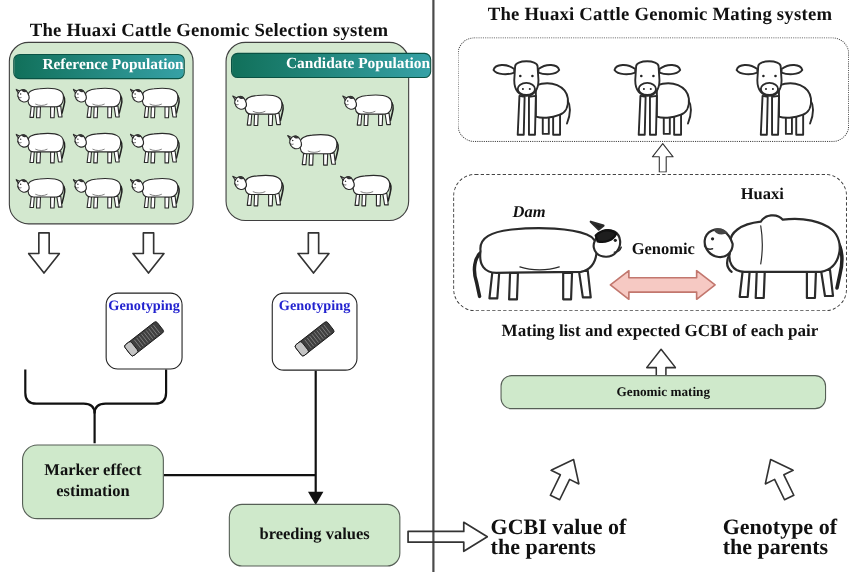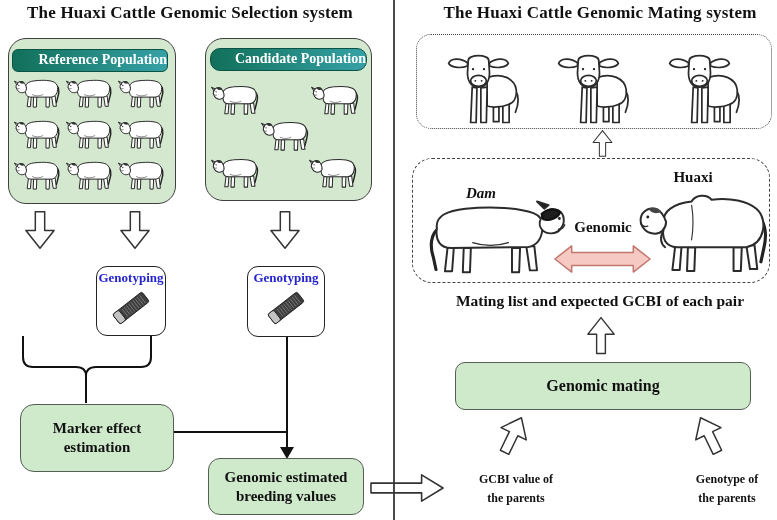--- a/index.html
+++ b/index.html
@@ -24,21 +24,21 @@
   .procbox{position:absolute;background:#cfe9cb;border:1.8px solid #565f56;border-radius:12px;box-sizing:border-box;
            display:flex;flex-direction:column;align-items:center;justify-content:center;
            font-size:15px;line-height:1.25;text-align:center;color:#111;}
   .overlay{position:absolute;left:0;top:0;pointer-events:none;}
   .divider{position:absolute;left:393px;top:0;width:2px;height:520px;background:#4a4a4a;}
   .dottedbox{position:absolute;border:1.8px dotted #444;border-radius:15px;box-sizing:border-box;
              display:flex;justify-content:space-evenly;align-items:flex-end;}
   .dashedbox{position:absolute;border:1.8px dashed #444;border-radius:20px;box-sizing:border-box;}
   .lbl{position:absolute;font-size:15px;text-align:center;}
   .caption{position:absolute;font-size:15.5px;text-align:center;}
-  .twoline{position:absolute;font-size:12px;line-height:19px;text-align:center;}
+  .twoline{position:absolute;font-size:20px;line-height:19px;}
   .twoline span{display:block;}
   .harrow{position:absolute;}
 </style>
 </head>
 <body>
 
 <svg width="0" height="0" style="position:absolute">
   <defs>
     <symbol id="sym-cow" viewBox="0 0 130 92">
       <g fill="#fff" stroke="#2b2b2b" stroke-width="2.5" stroke-linejoin="round" stroke-linecap="round">
@@ -135,21 +135,21 @@
       <path d="M23,336 V357 Q23,367 33,367 H76 Q86,367 86,376 V403"></path>
       <path d="M151,336 V357 Q151,367 141,367 H96 Q86,367 86,376"></path>
       <path d="M287,337 V450"></path>
       <path d="M149,432 H287"></path>
     </g>
     <polygon points="280,447 294,447 287,459" fill="#111"></polygon>
   </svg>
 
   <div class="divider"></div>
 
-  <div class="title" style="left:20px;top:3px;width:340px;">The Huaxi Cattle Genomic Selection system</div>
+  <div class="title" style="left:20px;top:18px;width:340px;">The Huaxi Cattle Genomic Selection system</div>
 
   <div class="popbox" style="left:8px;top:38px;width:168px;height:166px;">
     <div class="pophdr" style="left:3px;top:10px;width:156px;">Reference Population</div>
     <div class="ref-cows">
       <svg>
           <use href="#sym-cow"></use>
         </svg>
     <svg>
           <use href="#sym-cow"></use>
         </svg>
@@ -171,21 +171,21 @@
         <svg>
           <use href="#sym-cow"></use>
         </svg>
         <svg>
           <use href="#sym-cow"></use>
         </svg>
       </div>
   </div>
 
   <div class="popbox" style="left:205px;top:38px;width:167px;height:163px;">
-    <div class="pophdr" style="left:4px;top:9px;width:157px;border-radius:10px;">Candidate Population</div>
+    <div class="pophdr" style="left:4px;top:9px;width:182px;">Candidate Population</div>
     <div class="cand-cows">
       <svg>
           <use href="#sym-cow"></use>
         </svg>
     <svg>
           <use href="#sym-cow"></use>
         </svg>
         <svg>
           <use href="#sym-cow"></use>
         </svg>
@@ -214,27 +214,26 @@
         <use href="#sym-chip"></use>
       </svg>
   </div>
   <div class="iobox" style="left:247px;top:266px;width:78px;height:71px;">
     <span class="iolabel">Genotyping</span>
     <svg style="width:48px;height:44px;">
         <use href="#sym-chip"></use>
       </svg>
   </div>
 
-  <div class="procbox" style="left:20px;top:404px;width:154px;height:68px;border-radius:14px;">
+  <div class="procbox" style="left:20px;top:404px;width:129px;height:68px;border-radius:14px;">
     <span>Marker effect</span>
     <span>estimation</span>
   </div>
 
   <div class="procbox" style="left:208px;top:458px;width:156px;height:57px;">
-    <span>Genomic estimated</span>
     <span>breeding values</span>
   </div>
 
   <svg class="harrow" style="left:370px;top:473px;width:74px;height:30px;">
       <use href="#sym-right"></use>
     </svg>
 
   <div class="title" style="left:420px;top:3px;width:360px;">The Huaxi Cattle Genomic Mating system</div>
 
   <div class="dottedbox" style="left:416px;top:34px;width:356px;height:95px;">
@@ -267,21 +266,21 @@
         <use href="#sym-pink"></use>
       </svg>
   </div>
 
   <div class="caption" style="left:420px;top:292px;width:360px;">Mating list and expected GCBI of each pair</div>
 
   <svg class="abs" style="left:587px;top:314px;width:28px;height:43px;">
       <use href="#sym-up"></use>
     </svg>
 
-  <div class="procbox" style="left:455px;top:362px;width:296px;height:48px;font-size:16px;border-radius:10px;">
+  <div class="procbox" style="left:455px;top:341px;width:296px;height:31px;font-size:12px;border-radius:10px;">
     <span>Genomic mating</span>
   </div>
 
   <svg class="abs" style="left:498px;top:408px;width:30px;height:54px;transform:rotate(26deg);">
       <use href="#sym-up"></use>
     </svg>
   <svg class="abs" style="left:694px;top:408px;width:30px;height:54px;transform:rotate(-26deg);">
       <use href="#sym-up"></use>
     </svg>
 

